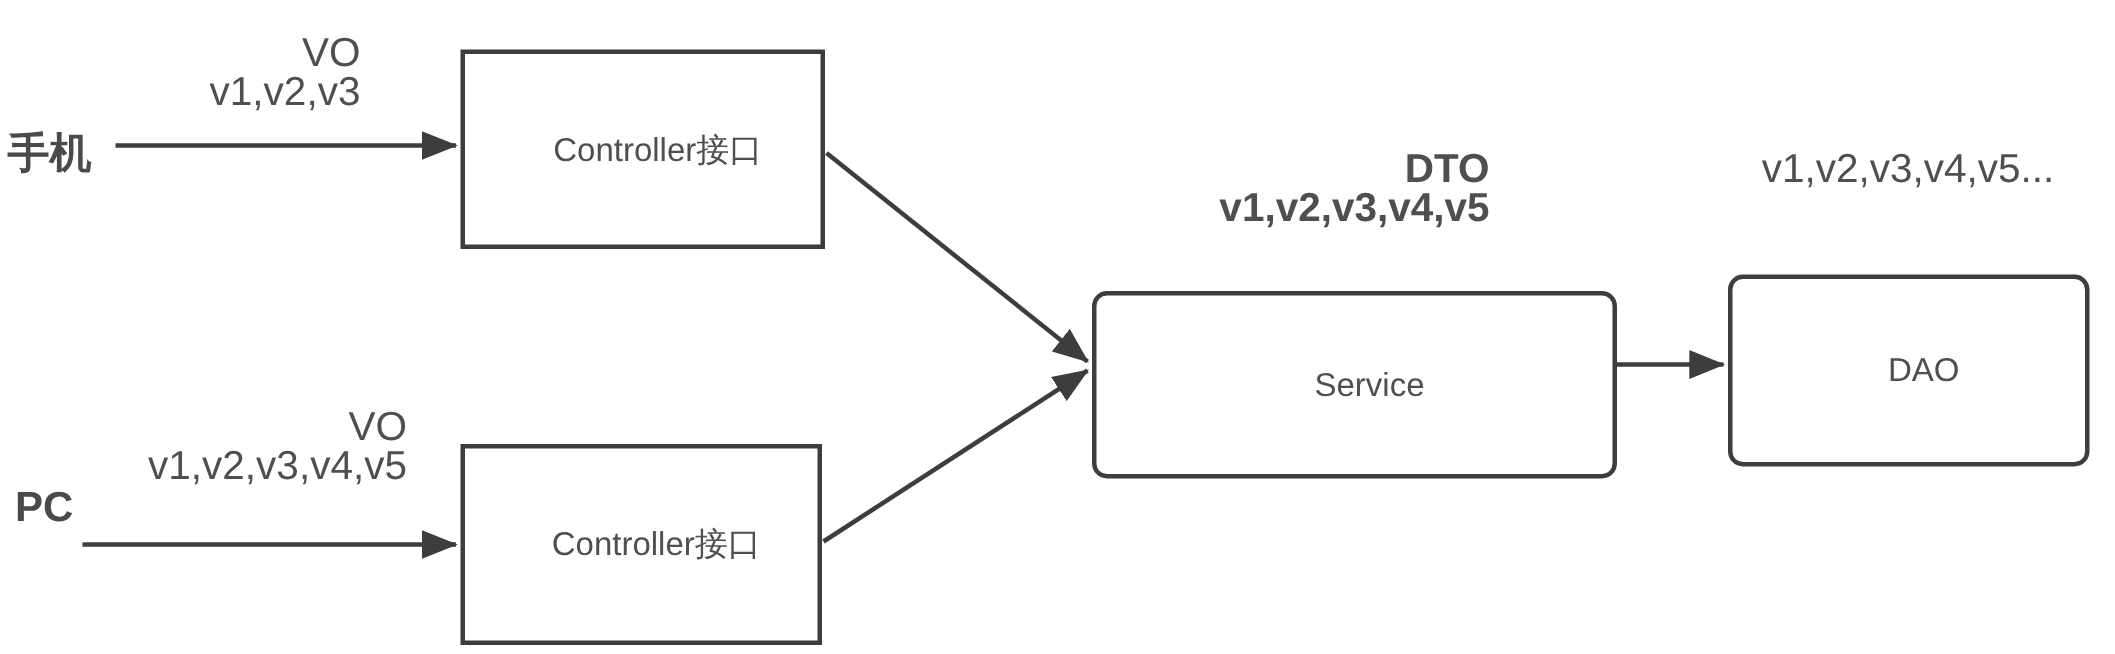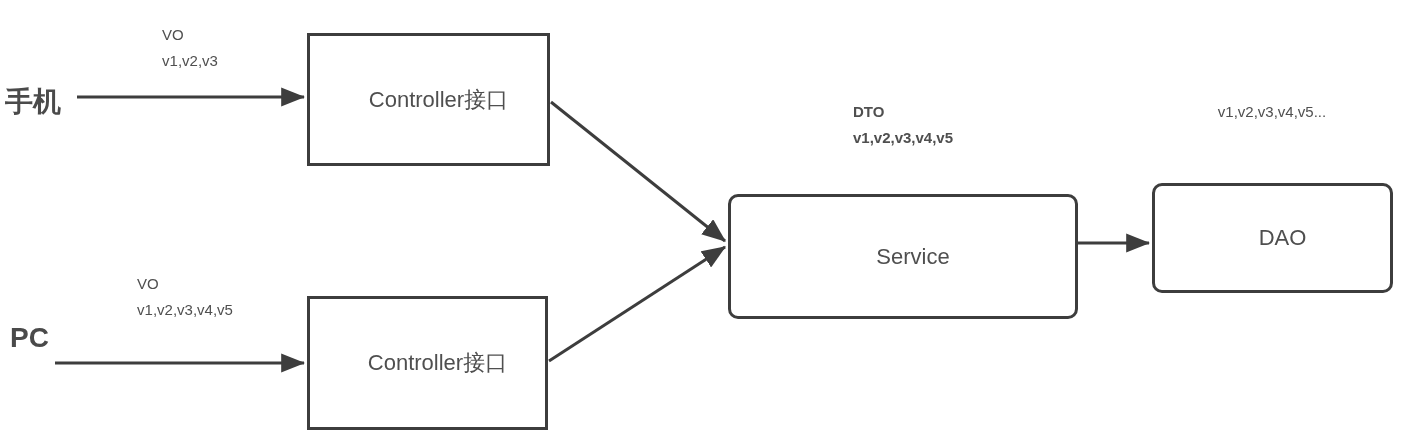--- a/index.html
+++ b/index.html
@@ -34,38 +34,38 @@
     font-size: 22px;
     text-align: center;
     padding-left: 20px;
   }
   .node.rounded {
     border-radius: 10px;
   }
   .node-controller-top   { left: 307px; top: 33px;  width: 243px; height: 133px; }
   .node-controller-bottom{ left: 307px; top: 296px; width: 241px; height: 134px; }
   .node-service          { left: 728px; top: 182px; width: 350px; height: 125px; margin-top: 12px; }
-  .node-dao              { left: 1152px; top: 183px; width: 241px; height: 110px; }
+  .node-dao              { left: 1152px; top: 183px; width: 241px; height: 128px; }
 
   .actor-label {
     position: absolute;
     color: #4a4a4a;
     font-size: 28px;
     white-space: nowrap;
     font-weight: bold;
   }
   .actor-mobile { left: 5px;  top: 83px; }
   .actor-pc     { left: 10px; top: 322px; text-align: center; }
 
   .edge-label {
     position: absolute;
     color: #4f4f4f;
-    font-size: 15px;
+    font-size: 27px;
     line-height: 26px;
-    text-align: left;
+    text-align: right;
     white-space: nowrap;
     transform: translateX(-50%);
   }
   .edge-label-vo-top    { left: 190px;  top: 22px; }
   .edge-label-vo-bottom { left: 185px;  top: 271px; }
   .edge-label-dto       { left: 903px;  top: 99px; font-weight: bold; }
   .edge-label-po        { left: 1272px; top: 99px; }
 </style>
 </head>
 <body>

